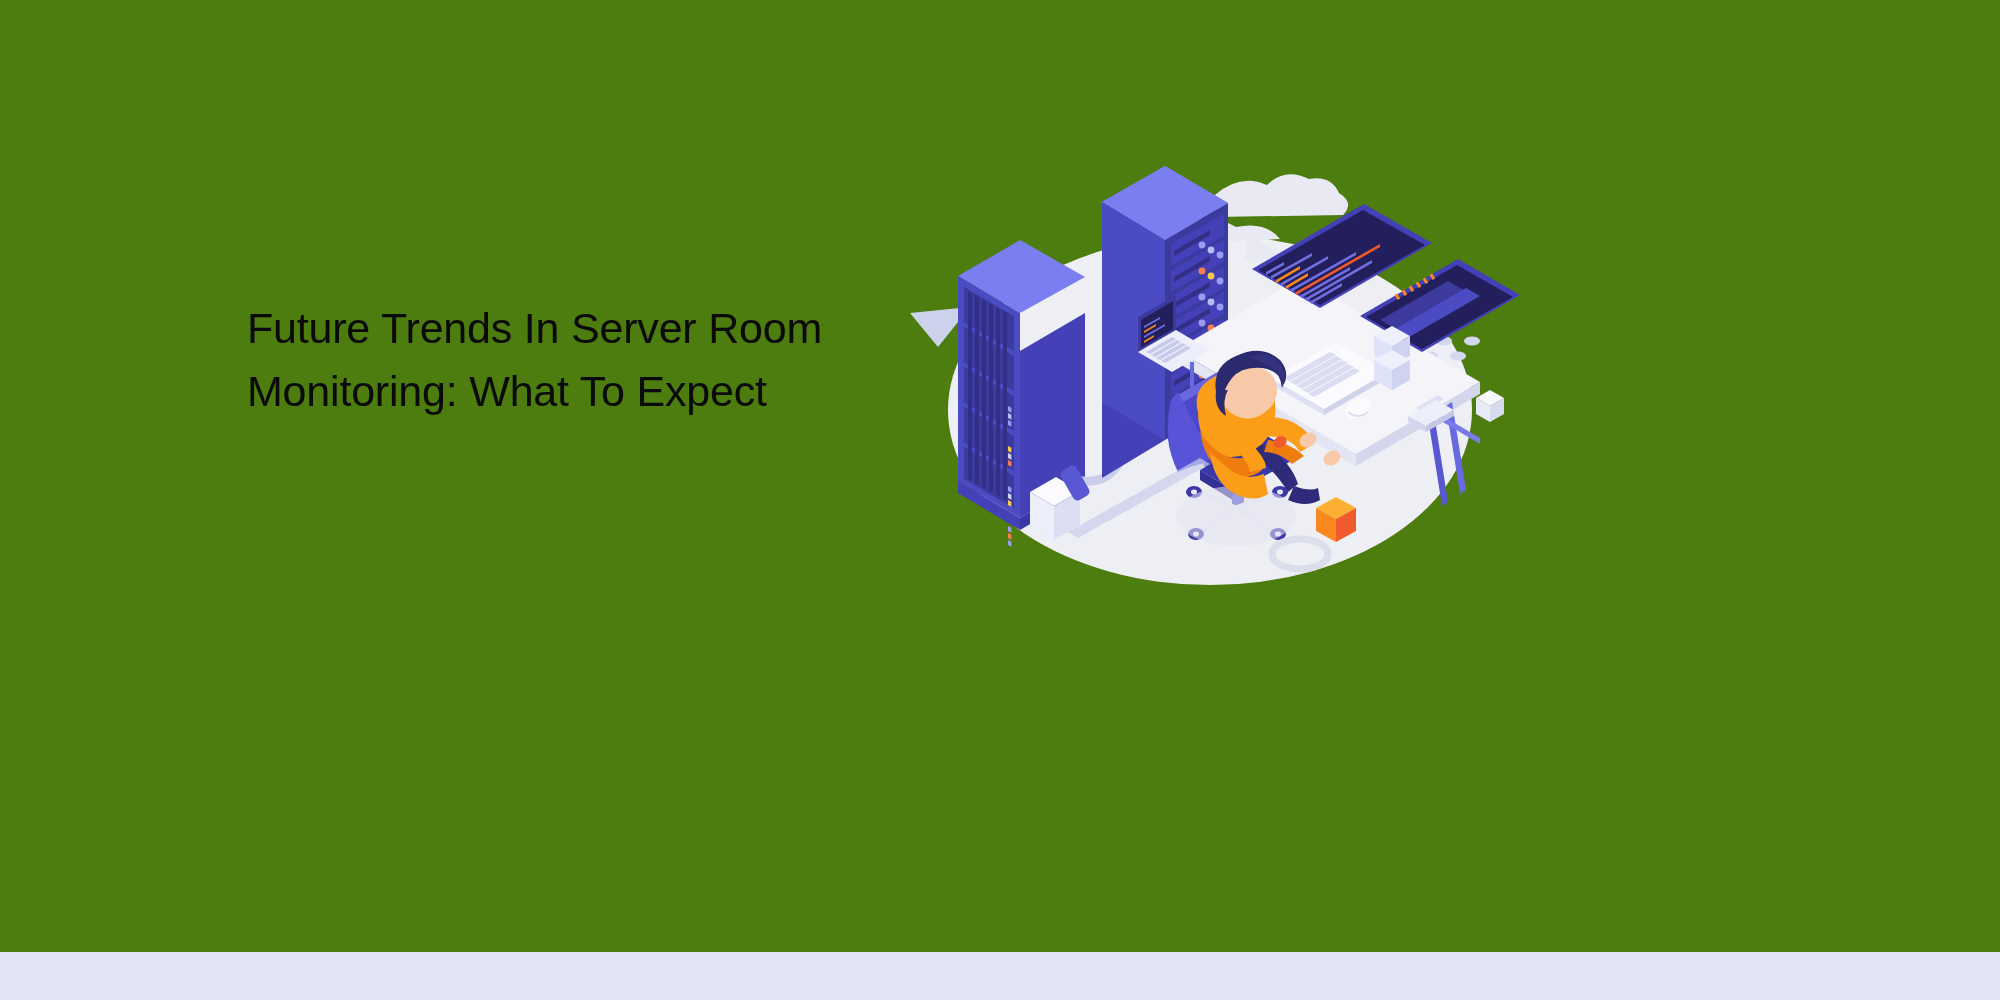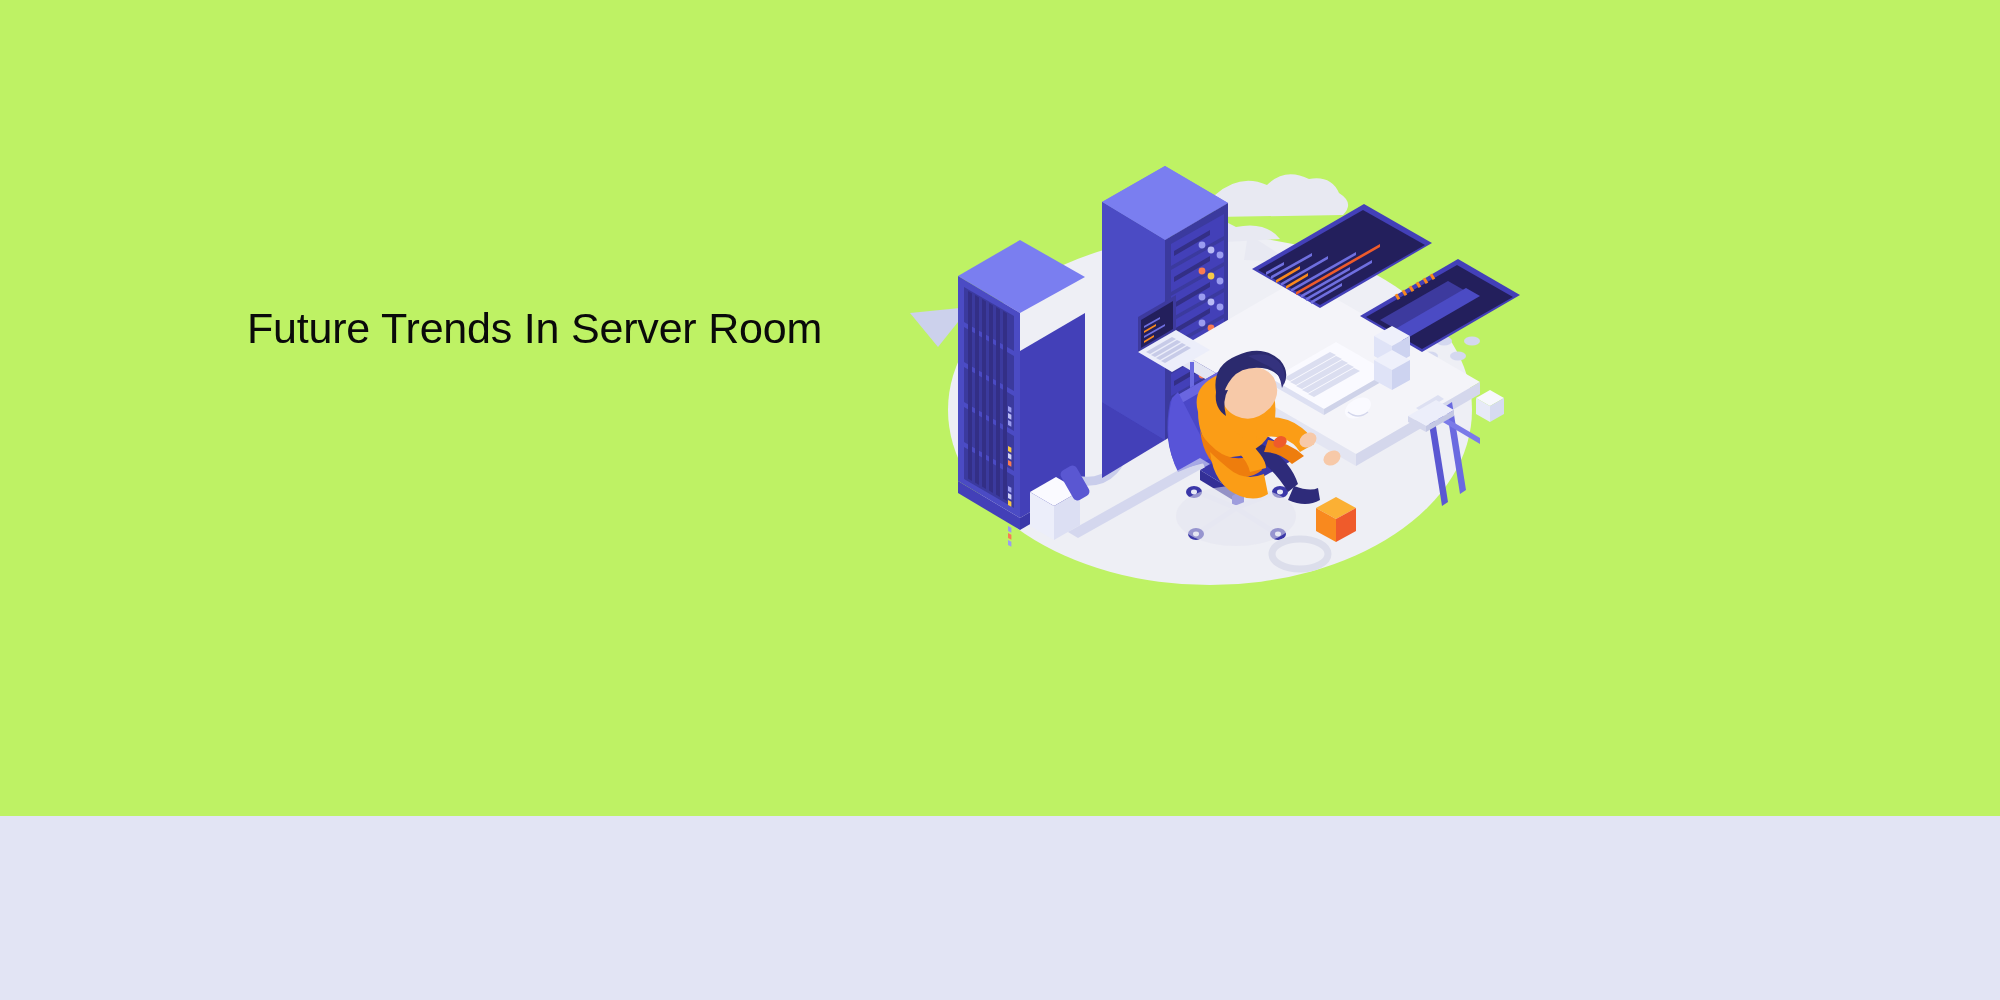--- a/index.html
+++ b/index.html
@@ -9,22 +9,22 @@
   body {
     width: 2000px;
     height: 1000px;
     background: #e2e4f4;
     font-family: "Liberation Sans", sans-serif;
     overflow: hidden;
   }
   #banner {
     position: relative;
     width: 2000px;
-    height: 816px;
-    background: #bef264;
+    height: 952px;
+    background: #4d7c0f;
   }
   #headline {
     position: absolute;
     left: 247px;
     top: 297px;
     width: 640px;
   }
   #headline .line {
     font-size: 43px;
     line-height: 63px;
@@ -45,20 +45,21 @@
     display: block;
   }
 </style>
 </head>
 <body>
 
 <div id="banner">
 
   <div id="headline">
     <div class="line">Future Trends In Server Room</div>
+    <div class="line">Monitoring: What To Expect</div>
   </div>
 
   <div id="illustration">
     <svg width="640" height="470" viewBox="0 0 640 470" xmlns="http://www.w3.org/2000/svg">
 
       <g>
         <ellipse cx="330" cy="270" rx="262" ry="175" fill="#eeeff5"></ellipse>
       </g>
 
       <g>

